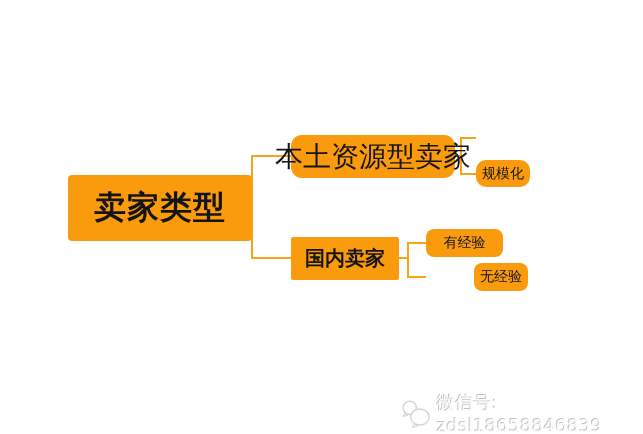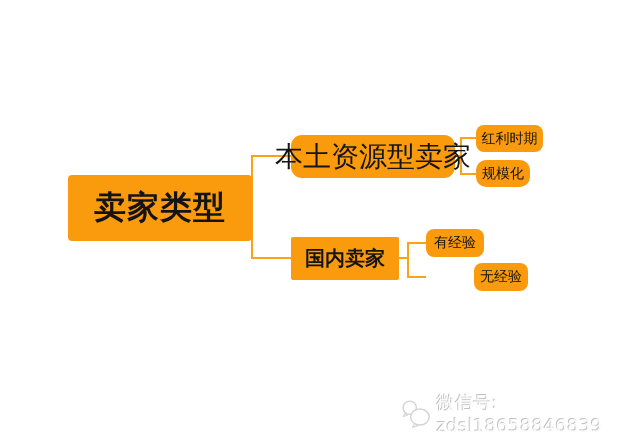--- a/index.html
+++ b/index.html
@@ -41,21 +41,21 @@
     border-radius: 2px;
     font-size: 20px; font-weight: bold;
   }
   .node-leaf {
     height: 27px;
     border-radius: 8px;
     font-size: 14px; font-weight: normal;
   }
   .node-l1 { left: 476px; top: 125px; width: 67px; }
   .node-l2 { left: 476px; top: 160px; width: 54px; border-radius: 10px; }
-  .node-l3 { left: 426px; top: 229px; width: 58px; height: 28px; }
+  .node-l3 { left: 426px; top: 229px; width: 77px; height: 28px; }
   .node-l4 { left: 426px; top: 263px; width: 54px; height: 28px; margin-left: 48px; }
 
   .line {
     position: absolute;
     background: #FBA21B;
   }
   .c-root-h  { left: 236px; top: 206px; width: 17px; height: 2px; }
   .c-root-v  { left: 251px; top: 155px; width: 2px;  height: 104px; }
   .c-b1-in   { left: 251px; top: 155px; width: 40px; height: 2px; }
   .c-b2-in   { left: 251px; top: 257px; width: 40px; height: 2px; }
@@ -102,23 +102,20 @@
   <div class="line c-l4-in"></div>
 
   <div class="node node-root">
     <span>卖家类型</span>
   </div>
 
   <div class="node node-b1">
     <span>本土资源型卖家</span>
   </div>
 
-  <div class="node node-leaf node-l1">
-    <span>红利时期</span>
-  </div>
 
   <div class="node node-leaf node-l2">
     <span>规模化</span>
   </div>
 
   <div class="node node-b2">
     <span>国内卖家</span>
   </div>
 
   <div class="node node-leaf node-l3">

